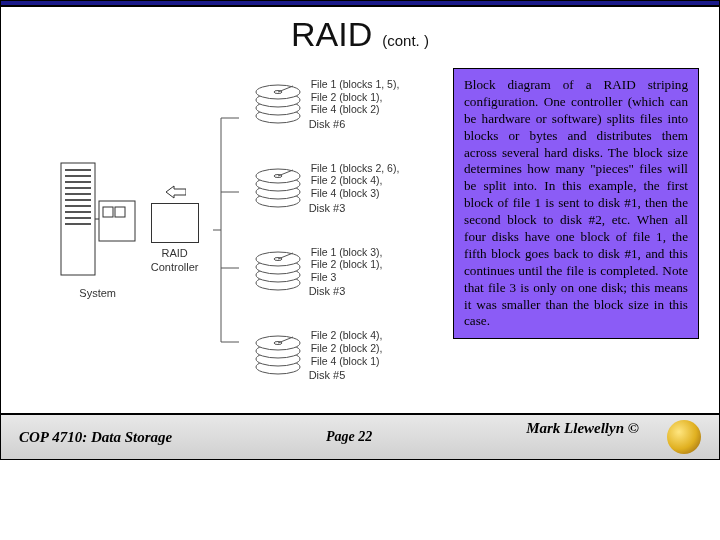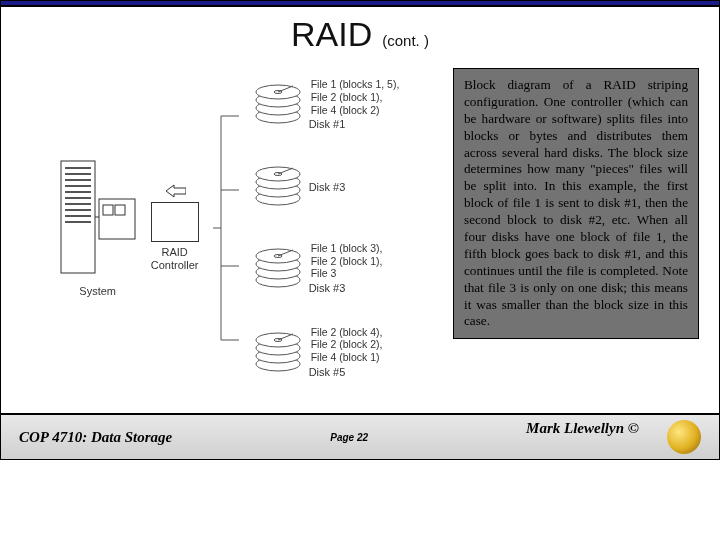--- a/index.html
+++ b/index.html
@@ -72,21 +72,21 @@
   }
   .disk-row { display: flex; align-items: center; gap: 8px; }
   .disk-svg { width: 50px; }
   .disk-info { display: flex; flex-direction: column; }
   .disk-lines { font-family: Arial, sans-serif; font-size: 10.5px; color: #333; line-height: 1.2; white-space: pre; }
   .disk-name { font-family: Arial, sans-serif; font-size: 11px; color: #333; margin-top: 2px; margin-left: -2px; }
   .conn-svg { width: 26px; height: 300px; }
   .explain-box {
     width: 246px;
     border: 1.5px solid #000;
-    background: #737373;
+    background: #8b5cf6;
     padding: 8px 10px;
     font-size: 13.2px;
     line-height: 1.28;
     text-align: justify;
     font-family: 'Times New Roman', Times, serif;
   }
   .footer {
     height: 46px;
     border-top: 2px solid #000;
     background: linear-gradient(#e8e8e8, #d0d0d0);
@@ -97,24 +97,24 @@
     flex-shrink: 0;
   }
   .footer-left, .footer-right {
     font-family: 'Times New Roman', Times, serif;
     font-style: italic;
     font-weight: bold;
     font-size: 15px;
     color: #000;
   }
   .footer-center {
-    font-family: Liberation Sans, sans-serif;
+    font-family: Liberation Serif, serif;
     font-style: italic;
     font-weight: bold;
-    font-size: 10px;
+    font-size: 14px;
     color: #000;
   }
   .footer-logo {
     width: 34px; height: 34px;
     border-radius: 50%;
     background: radial-gradient(circle at 35% 35%, #ffe680 0%, #e0b020 55%, #8a5a10 100%);
     display: inline-block;
     vertical-align: middle;
     margin-left: 8px;
     position: relative;
@@ -183,34 +183,37 @@
             <ellipse cx="25" cy="28" rx="22" ry="7" fill="#fff" stroke="#555"></ellipse>
             <ellipse cx="25" cy="20" rx="22" ry="7" fill="#fff" stroke="#555"></ellipse>
             <ellipse cx="25" cy="12" rx="22" ry="7" fill="#fff" stroke="#555"></ellipse>
             <ellipse cx="25" cy="12" rx="4" ry="1.5" fill="#fff" stroke="#555"></ellipse>
             <path d="M25 12 L40 6" stroke="#555"></path>
           </svg>
           <div class="disk-info">
             <div class="disk-lines">File 1 (blocks 1, 5),
 File 2 (block 1),
 File 4 (block 2)</div>
-            <div class="disk-name">Disk #1</div>
-          </div>
-        </div>
-
-        <div class="disk-row">
-          <svg class="disk-svg" viewBox="0 0 50 48">
-            <ellipse cx="25" cy="36" rx="22" ry="7" fill="#fff" stroke="#555"></ellipse>
-            <ellipse cx="25" cy="28" rx="22" ry="7" fill="#fff" stroke="#555"></ellipse>
-            <ellipse cx="25" cy="20" rx="22" ry="7" fill="#fff" stroke="#555"></ellipse>
-            <ellipse cx="25" cy="12" rx="22" ry="7" fill="#fff" stroke="#555"></ellipse>
-            <ellipse cx="25" cy="12" rx="4" ry="1.5" fill="#fff" stroke="#555"></ellipse>
-            <path d="M25 12 L40 6" stroke="#555"></path>
-          </svg>
-          <div class="disk-info">
+            <div class="disk-name">Disk #6</div>
+          </div>
+        </div>
+
+        <div class="disk-row">
+          <svg class="disk-svg" viewBox="0 0 50 48">
+            <ellipse cx="25" cy="36" rx="22" ry="7" fill="#fff" stroke="#555"></ellipse>
+            <ellipse cx="25" cy="28" rx="22" ry="7" fill="#fff" stroke="#555"></ellipse>
+            <ellipse cx="25" cy="20" rx="22" ry="7" fill="#fff" stroke="#555"></ellipse>
+            <ellipse cx="25" cy="12" rx="22" ry="7" fill="#fff" stroke="#555"></ellipse>
+            <ellipse cx="25" cy="12" rx="4" ry="1.5" fill="#fff" stroke="#555"></ellipse>
+            <path d="M25 12 L40 6" stroke="#555"></path>
+          </svg>
+          <div class="disk-info">
+            <div class="disk-lines">File 1 (blocks 2, 6),
+File 2 (block 4),
+File 4 (block 3)</div>
             <div class="disk-name">Disk #3</div>
           </div>
         </div>
 
         <div class="disk-row">
           <svg class="disk-svg" viewBox="0 0 50 48">
             <ellipse cx="25" cy="36" rx="22" ry="7" fill="#fff" stroke="#555"></ellipse>
             <ellipse cx="25" cy="28" rx="22" ry="7" fill="#fff" stroke="#555"></ellipse>
             <ellipse cx="25" cy="20" rx="22" ry="7" fill="#fff" stroke="#555"></ellipse>
             <ellipse cx="25" cy="12" rx="22" ry="7" fill="#fff" stroke="#555"></ellipse>

